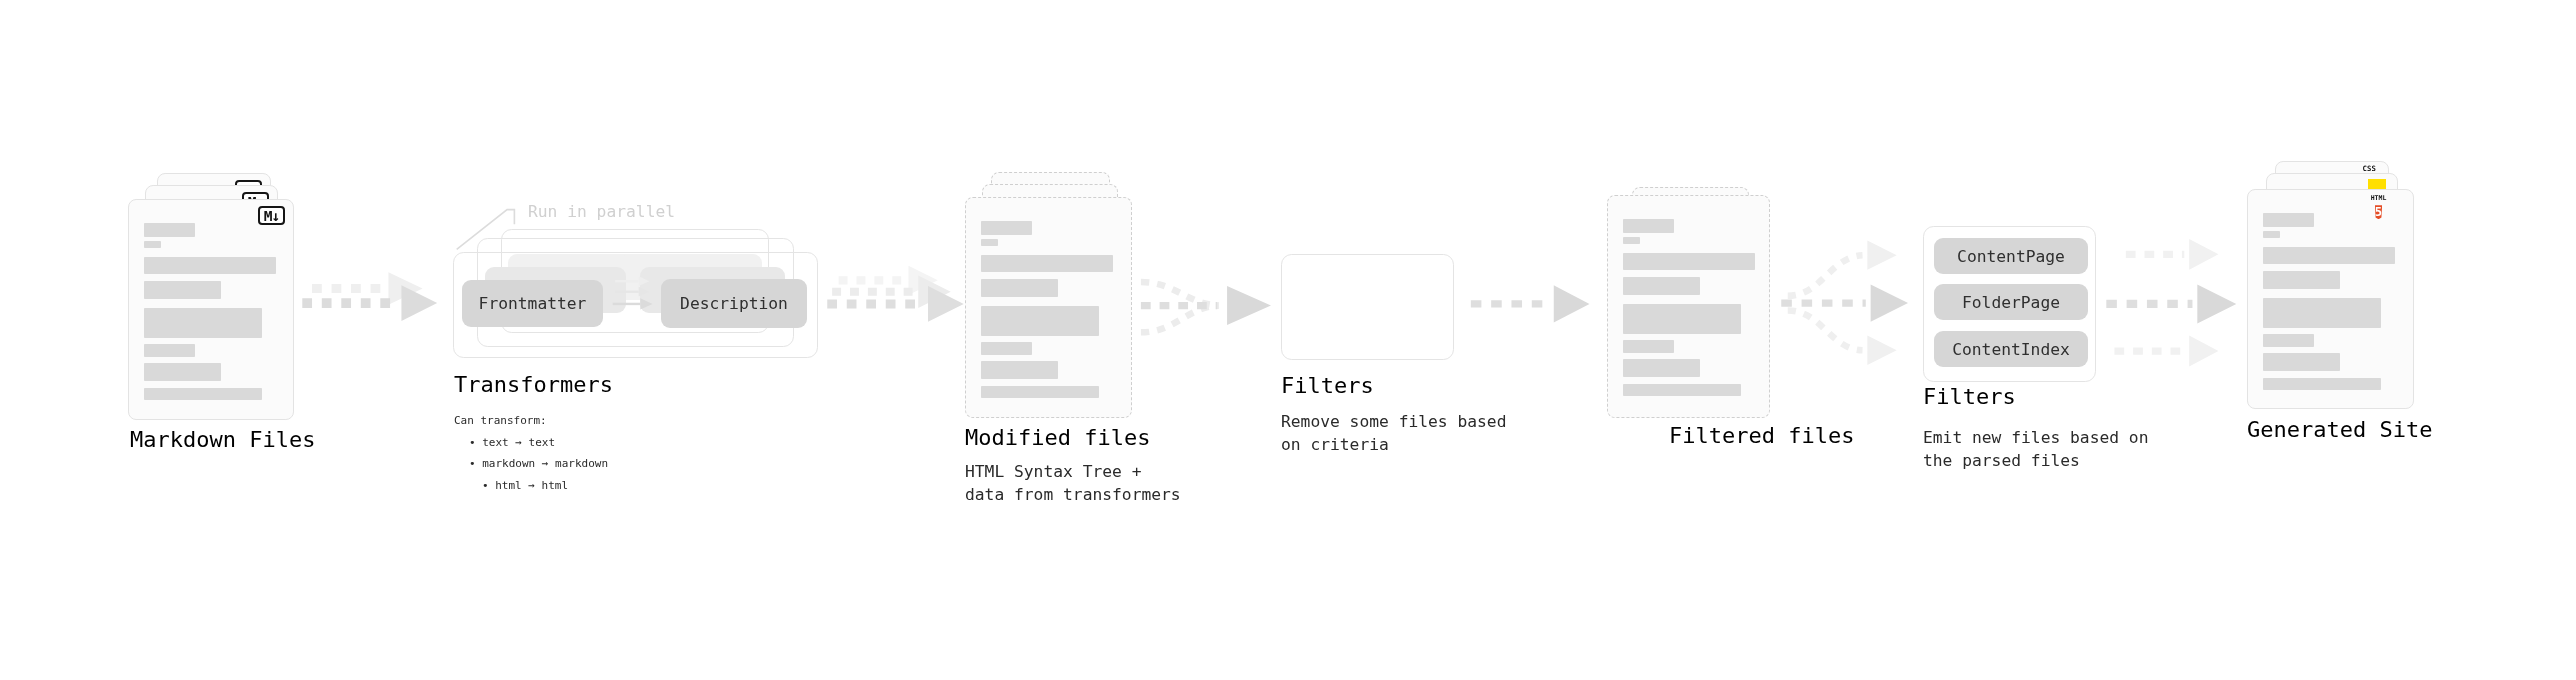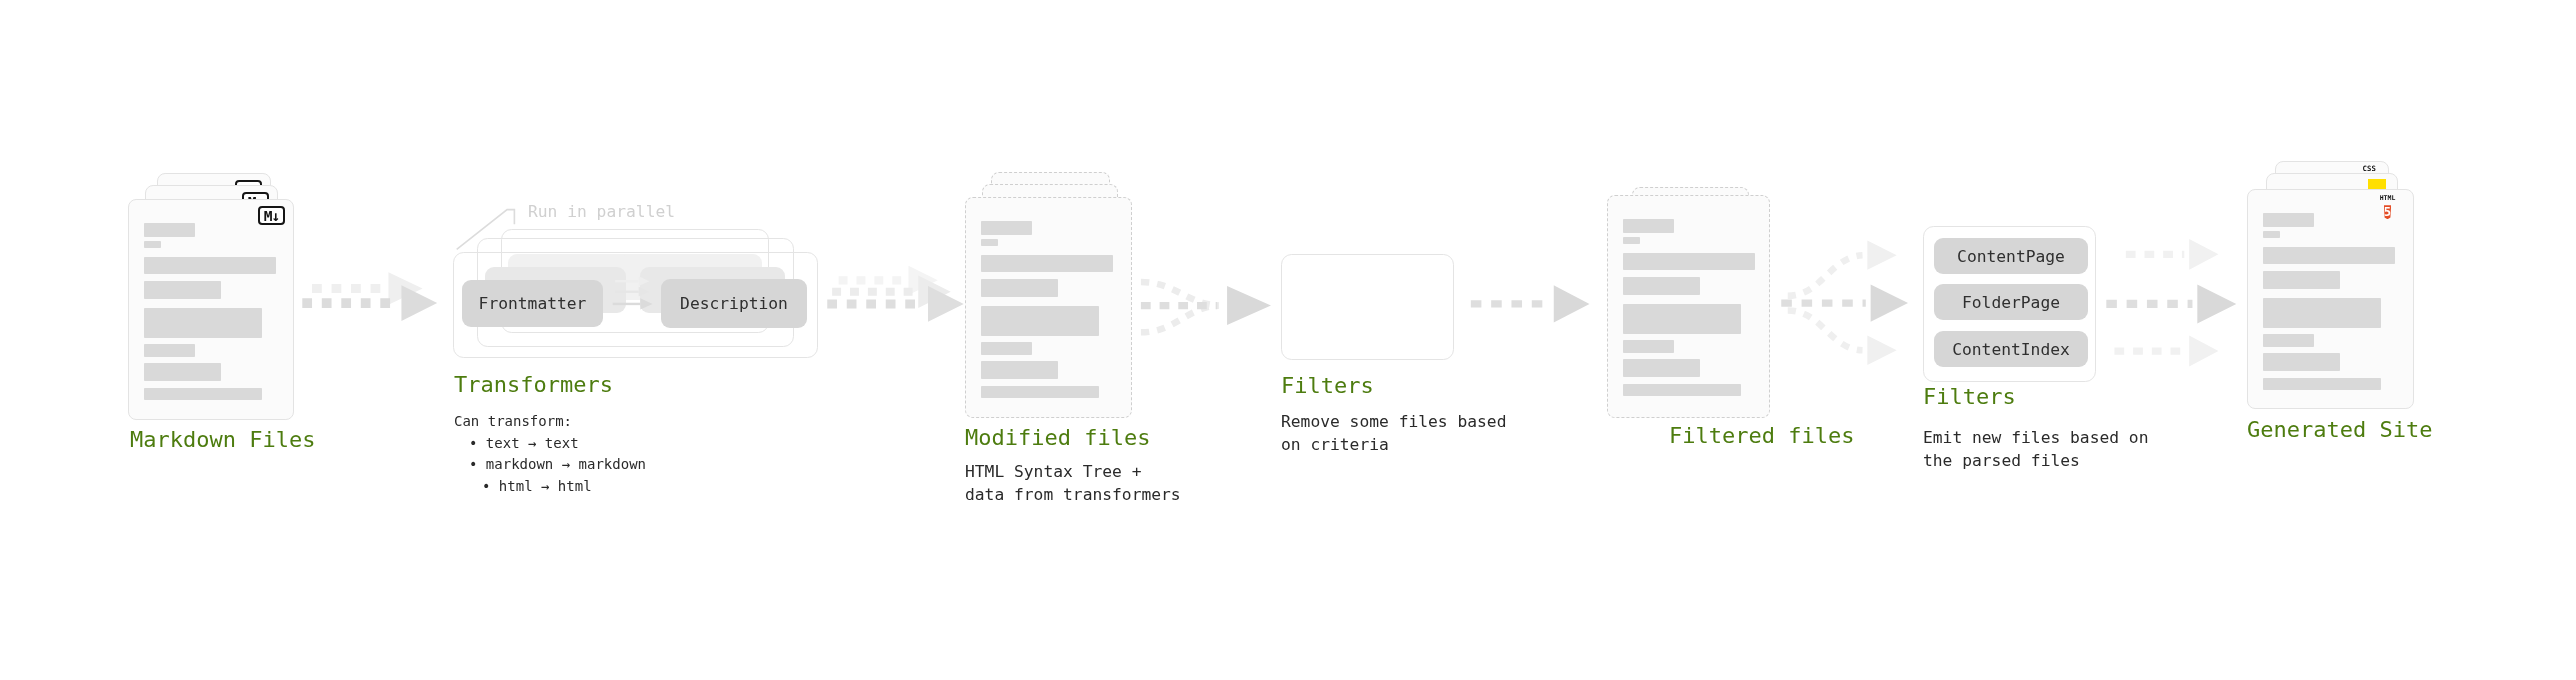--- a/index.html
+++ b/index.html
@@ -21,45 +21,45 @@
   .md-badge {
     position:absolute; top:5.7px; right:8.1px; background:#ffffff; color:#151515;
     border:2.4px solid #151515; border-radius:4.1px; font-weight:bold; font-size:14.6px;
     line-height:15.4px; padding:0 3.3px; letter-spacing:-0.8px;
   }
   
   .css-badge { position:absolute; top:3.3px; right:9.8px; width:18px; text-align:center; }
   .css-badge .css-txt { display:block; font-size:7.3px; font-weight:bold; line-height:7.3px; color:#111; }
   .css-badge .css-bar { display:block; height:3.3px; margin-top:0.8px; background:var(--accent_css,#2d63e8); }
   .js-badge { position:absolute; top:4.9px; right:11.4px; width:18px; height:9.8px; background:var(--accent_js,#ffdf00); }
-  .html5-badge { position:absolute; top:4.9px; right:15px; width:21px; text-align:center; }
+  .html5-badge { position:absolute; top:4.9px; right:24px; width:21px; text-align:center; }
   .html5-badge .html-word { display:block; font-size:6.5px; font-weight:bold; line-height:7.3px; color:#111; }
   .html5-badge .shield {
     margin:0.8px auto 0; width:19.5px; height:22px; background:var(--accent_html,#e44d26);
     clip-path:polygon(0% 0%,100% 0%,90% 88%,50% 100%,10% 88%);
     color:#ffffff; font-size:12.2px; font-weight:bold; line-height:20.3px; text-align:center;
   }
 
   
   .outline-box { position:absolute; box-sizing:border-box; border:1.6px solid #e4e4e4; border-radius:10.6px; background:transparent; }
   .outline-box.filled { background:#ffffff; }
 
   
   .pill {
     position:absolute; box-sizing:border-box; background:var(--pill_bg,#d6d6d6); border-radius:9px;
     display:flex; align-items:center; justify-content:center; font-size:16.3px; color:#2f2f2f; white-space:nowrap;
   }
   .pill.l2 { background:#e8e8e8; }
   .pill.l3 { background:#f1f1f1; }
 
   
-  .heading { position:absolute; font-size:22px; line-height:28px; color:#4d7c0f; white-space:nowrap; }
+  .heading { position:absolute; font-size:22px; line-height:28px; color:#000000; white-space:nowrap; }
   .subtext { position:absolute; font-size:16.3px; line-height:23px; color:#2a2a2a; white-space:nowrap; }
   .subtext span { display:block; }
-  .bullet { position:absolute; font-size:14px; line-height:22px; color:#2a2a2a; white-space:nowrap; }
+  .bullet { position:absolute; font-size:11px; line-height:22px; color:#2a2a2a; white-space:nowrap; }
   .annotation { position:absolute; font-size:16.3px; line-height:19.5px; color:var(--muted_label,#d0d0d0); white-space:nowrap; }
 
   svg.overlay { position:absolute; left:0; top:0; pointer-events:none; }
 </style>
 </head>
 <body>
 
 <div class="canvas">
 
   <div class="file-card" style="left:157px;top:173px;width:114px;height:73px;">

